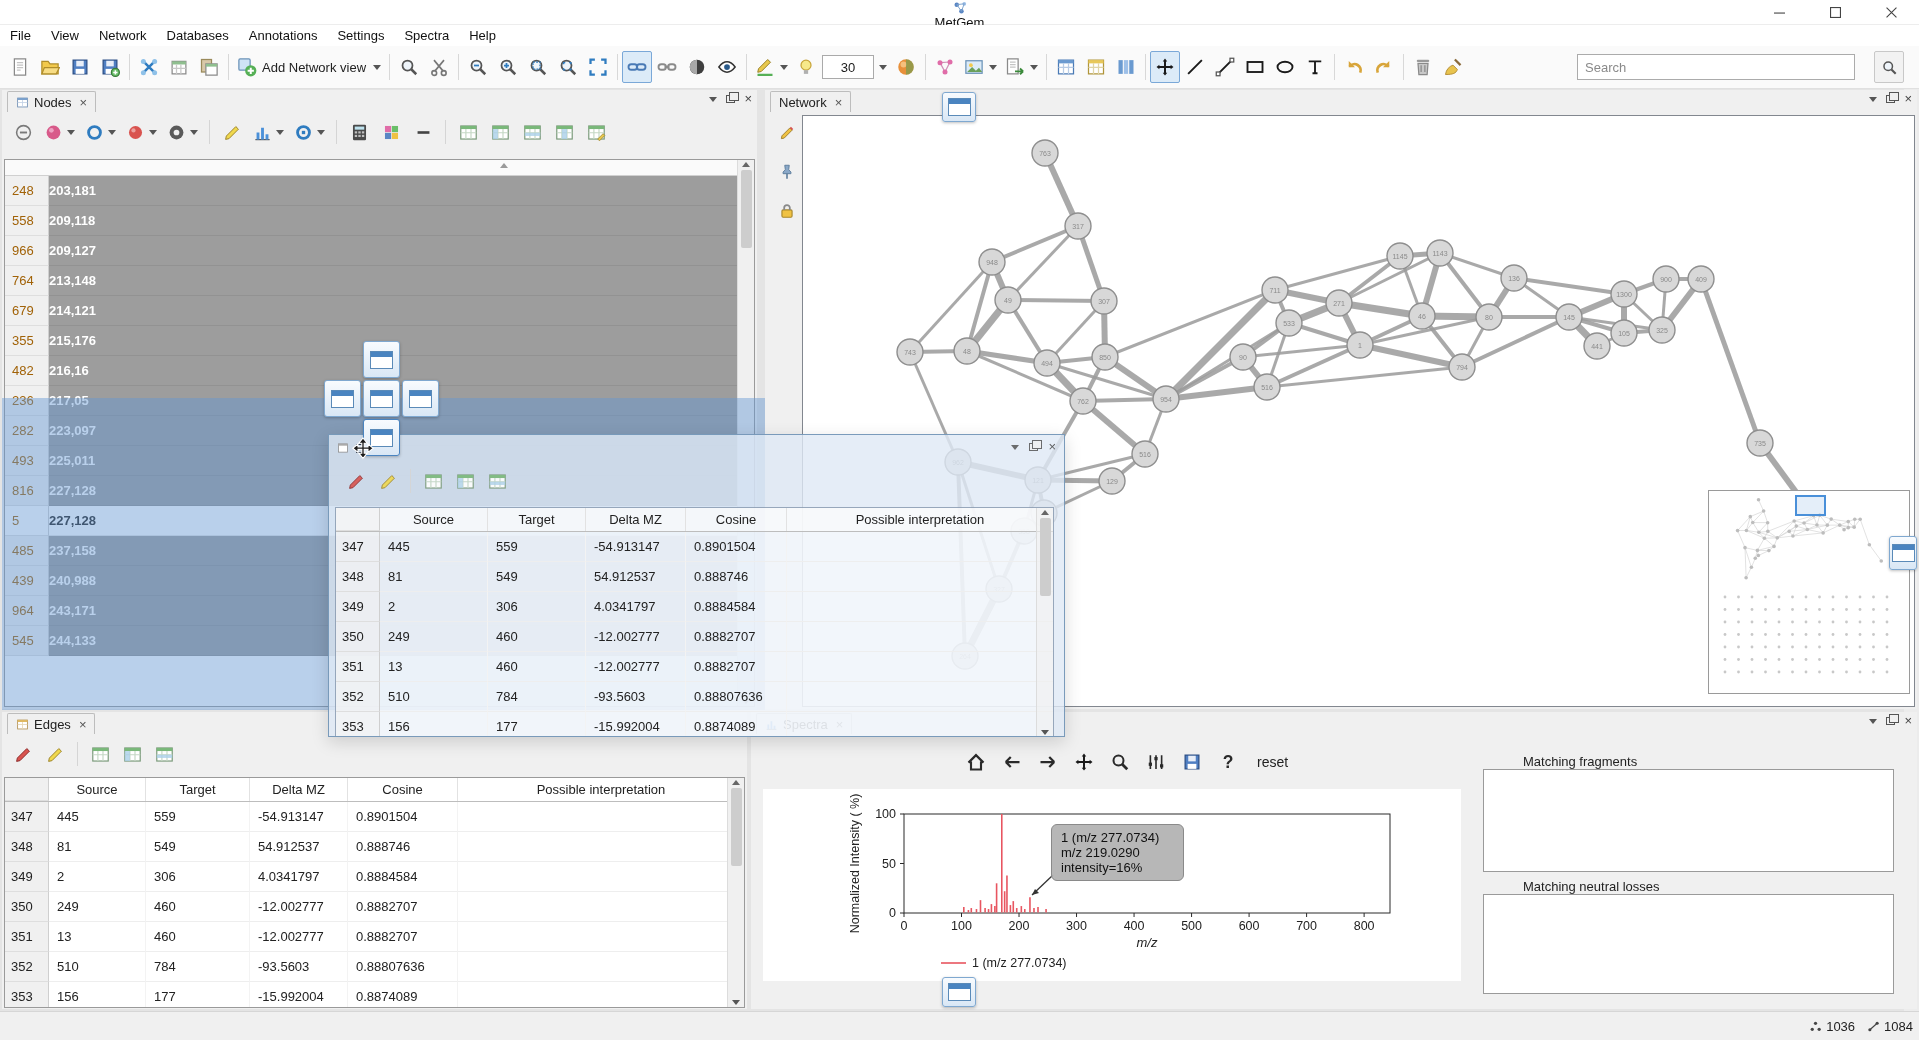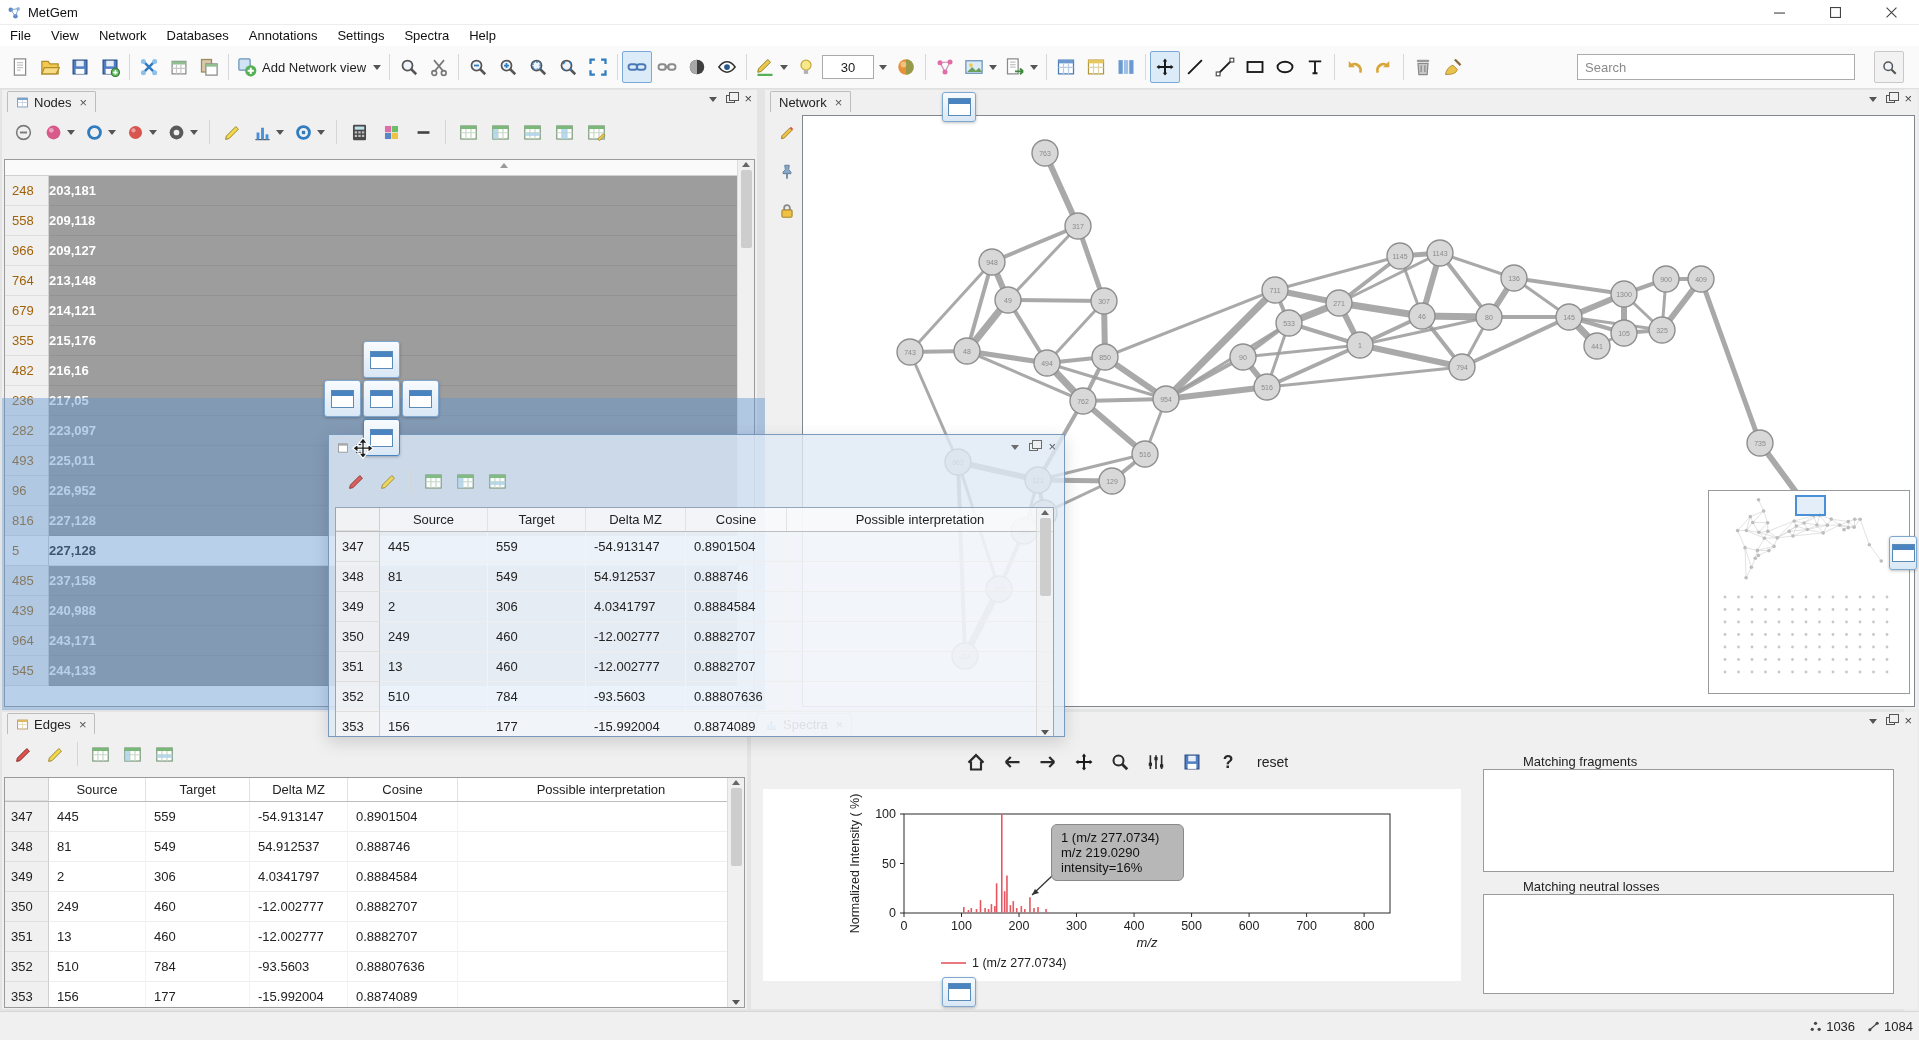--- a/index.html
+++ b/index.html
@@ -2,21 +2,21 @@
 <html><head>
 <meta charset="utf-8">
 <style>
   *{margin:0;padding:0;box-sizing:border-box;}
   html,body{width:1919px;height:1040px;overflow:hidden;font-family:"Liberation Sans",sans-serif;font-size:13px;color:#1a1a1a;background:#ececec;}
   #app{position:relative;width:1919px;height:1040px;background:#ececec;overflow:hidden;}
   .ico{display:inline-flex;align-items:center;justify-content:center;}
   .ico svg{display:block;}
 
   
-  #titlebar{position:absolute;left:0;top:0;width:1919px;height:25px;background:#fff;display:flex;align-items:center;border-bottom:1px solid #ededed;}
+  #titlebar{position:absolute;left:0;top:0;width:1919px;height:25px;background:#fff;display:flex;align-items:center;border-bottom:1px solid #ededed;flex-direction:column;}
   #titlebar .app-icon{margin:0 6px 0 7px;}
   #titlebar .title-text{font-size:13px;color:#111;}
   .win-controls{position:absolute;right:0;top:0;height:25px;display:flex;}
   .wc{width:56px;height:25px;display:flex;align-items:center;justify-content:center;}
 
   
   #menubar{position:absolute;left:0;top:25px;width:1919px;height:21px;background:#fff;display:flex;align-items:center;}
   .menu-item{padding:2px 10px;font-size:13px;color:#111;}
 
   
@@ -741,24 +741,20 @@
               <div class="nt-id">236</div>
               <div class="nt-val">217,05</div>
             </div>
             <div class="nt-row sel">
               <div class="nt-id">282</div>
               <div class="nt-val">223,097</div>
             </div>
             <div class="nt-row sel">
               <div class="nt-id">493</div>
               <div class="nt-val">225,011</div>
-            </div>
-            <div class="nt-row sel">
-              <div class="nt-id">96</div>
-              <div class="nt-val">226,952</div>
             </div>
             <div class="nt-row sel">
               <div class="nt-id">816</div>
               <div class="nt-val">227,128</div>
             </div>
             <div class="nt-row current">
               <div class="nt-id">5</div>
               <div class="nt-val">227,128</div>
             </div>
             <div class="nt-row sel">

